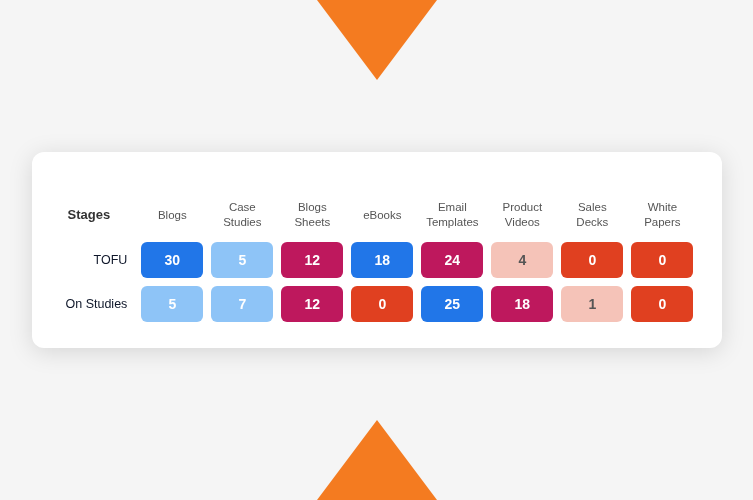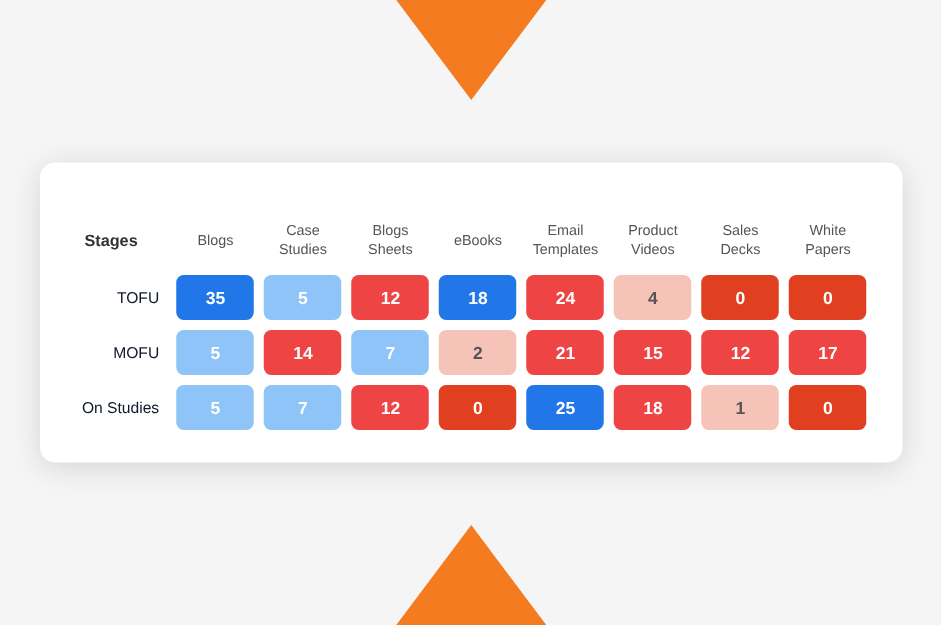--- a/index.html
+++ b/index.html
@@ -119,21 +119,21 @@
       color: #fff;
       margin: auto;
     }
 
     tbody td {
       padding: 2px;
     }
 
     
     .c-blue-dark   { background: #2176e8; }
-    .c-blue-med    { background: #ef4444; }
+    .c-blue-med    { background: #be185d; }
     .c-blue-light  { background: #8ec4f7; }
     .c-red-pale    { background: #f5c3b8; color: #555; }
     .c-red-zero    { background: #e04020; }
   </style>
 </head>
 <body>
 
 <div class="page-wrapper">
   <div class="arrow-top"></div>
   <div class="arrow-bottom"></div>
@@ -151,21 +151,21 @@
             <th>Email<br>Templates</th>
             <th>Product<br>Videos</th>
             <th>Sales<br>Decks</th>
             <th>White<br>Papers</th>
           </tr>
       </thead>
       <tbody id="table-body">
       <tr>
             <td class="stage-label">TOFU</td>
             <td>
-              <div class="cell c-blue-dark">35</div>
+              <div class="cell c-blue-dark">30</div>
             </td>
             <td>
               <div class="cell c-blue-light">5</div>
             </td>
             <td>
               <div class="cell c-blue-med">12</div>
             </td>
             <td>
               <div class="cell c-blue-dark">18</div>
             </td>
@@ -173,47 +173,20 @@
               <div class="cell c-blue-med">24</div>
             </td>
             <td>
               <div class="cell c-red-pale">4</div>
             </td>
             <td>
               <div class="cell c-red-zero">0</div>
             </td>
             <td>
               <div class="cell c-red-zero">0</div>
-            </td>
-          </tr>
-          <tr>
-            <td class="stage-label">MOFU</td>
-            <td>
-              <div class="cell c-blue-light">5</div>
-            </td>
-            <td>
-              <div class="cell c-blue-med">14</div>
-            </td>
-            <td>
-              <div class="cell c-blue-light">7</div>
-            </td>
-            <td>
-              <div class="cell c-red-pale">2</div>
-            </td>
-            <td>
-              <div class="cell c-blue-med">21</div>
-            </td>
-            <td>
-              <div class="cell c-blue-med">15</div>
-            </td>
-            <td>
-              <div class="cell c-blue-med">12</div>
-            </td>
-            <td>
-              <div class="cell c-blue-med">17</div>
             </td>
           </tr>
           <tr>
             <td class="stage-label">On Studies</td>
             <td>
               <div class="cell c-blue-light">5</div>
             </td>
             <td>
               <div class="cell c-blue-light">7</div>
             </td>

